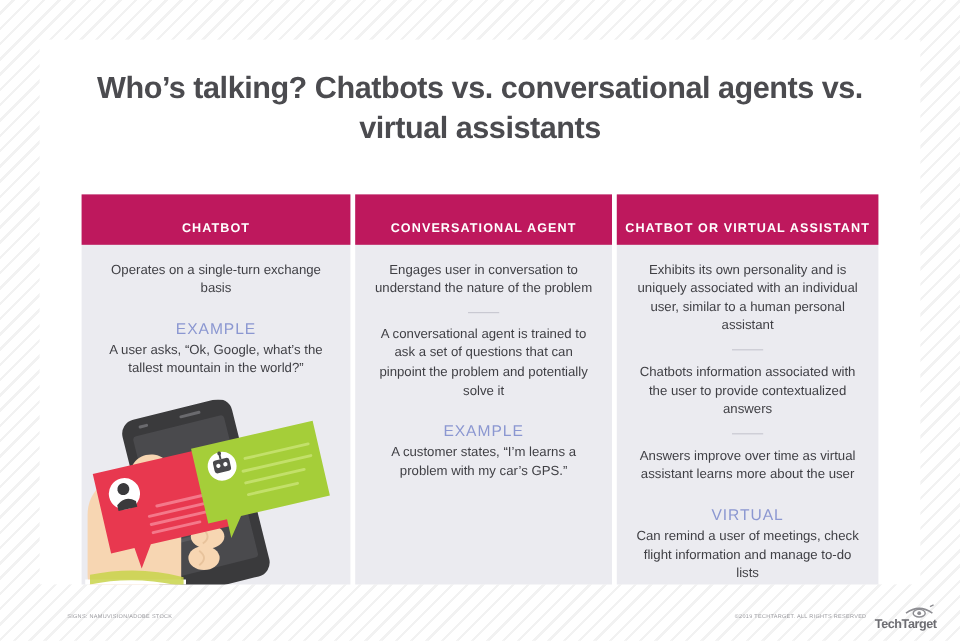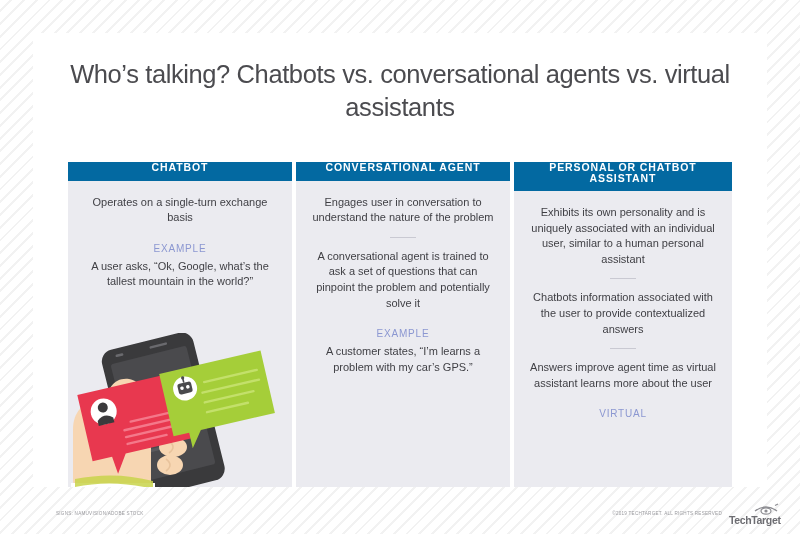--- a/index.html
+++ b/index.html
@@ -34,21 +34,21 @@
   }
 
   
   .title {
     position: absolute;
     left: 30px;
     top: 25px;
     width: 674px;
     text-align: center;
     font-size: 25.5px;
-    font-weight: normal;
+    font-weight: bold;
     line-height: 1.28;
     color: #4b4b4f;
     letter-spacing: -0.4px;
   }
 
   
   .columns {
     position: absolute;
     left: 35px;
     top: 129px;
@@ -60,27 +60,27 @@
   .col {
     background: #ebebf0;
     display: flex;
     flex-direction: column;
   }
   .col-1 { width: 224px; }
   .col-2 { width: 214px; }
   .col-3 { width: 218px; }
 
   .col-head {
-    background: #0369a1;
+    background: #be185d;
     color: #ffffff;
     font-size: 10.5px;
     font-weight: bold;
     letter-spacing: 0.9px;
     text-align: center;
-    padding: 0 4px 8px 4px;
+    padding: 23px 4px 8px 4px;
     line-height: 1;
   }
 
   .col-body {
     padding: 14px 14px 10px 14px;
     text-align: center;
     color: #3f3f44;
   }
   .col-1 .col-body { min-height: 325px; }
   .col-2 .col-body { min-height: 325px; }
@@ -94,21 +94,21 @@
 
   .divider {
     width: 26px;
     height: 1px;
     background: #c9c9d2;
     margin: 11px auto 11px auto;
   }
 
   .ex-label {
     color: #8b97d1;
-    font-size: 10px;
+    font-size: 13px;
     font-weight: normal;
     letter-spacing: 0.8px;
     margin: 18px 0 5px 0;
     line-height: 1;
   }
 
   
   .illo {
     position: absolute;
     left: 36px;
@@ -189,28 +189,29 @@
       <div class="col-body">
         <p class="para">Engages user in conversation to understand the nature of the problem</p>
         <div class="divider"></div>
         <p class="para">A conversational agent is trained to ask a set of questions that can pinpoint the problem and potentially solve it</p>
         <div class="ex-label">EXAMPLE</div>
         <p class="para">A customer states, “I’m learns a problem with my car’s GPS.”</p>
       </div>
     </div>
 
     <div class="col col-3">
-      <div class="col-head">PERSONAL OR CHATBOT ASSISTANT</div>
+      <div class="col-head">CHATBOT OR VIRTUAL ASSISTANT</div>
       <div class="col-body">
         <p class="para">Exhibits its own personality and is uniquely associated with an individual user, similar to a human personal assistant</p>
         <div class="divider"></div>
         <p class="para">Chatbots information associated with the user to provide contextualized answers</p>
         <div class="divider"></div>
-        <p class="para">Answers improve agent time as virtual assistant learns more about the user</p>
+        <p class="para">Answers improve over time as virtual assistant learns more about the user</p>
         <div class="ex-label">VIRTUAL</div>
+        <p class="para">Can remind a user of meetings, check flight information and manage to-do lists</p>
       </div>
     </div>
 
   </div>
 
   <div class="illo">
     <svg width="222" height="168" viewBox="0 0 222 168" xmlns="http://www.w3.org/2000/svg">
 
       <g transform="rotate(-14 95 85)">
         <rect x="48" y="6" width="94" height="152" rx="12" ry="12" fill="#3a3a3c"></rect>

